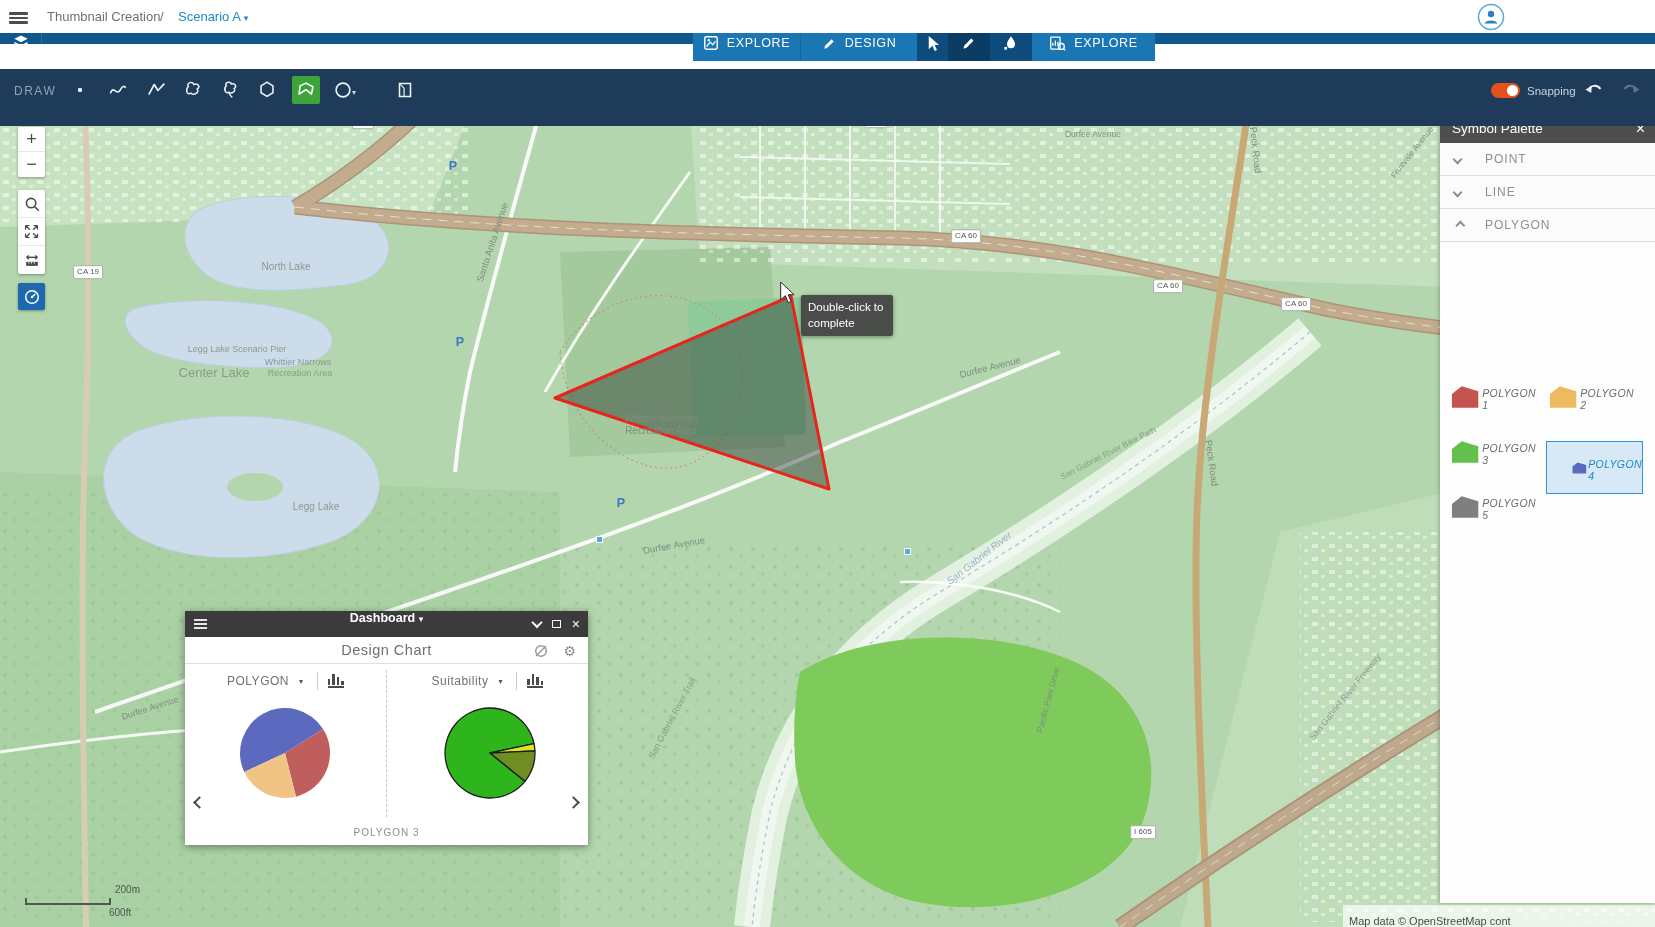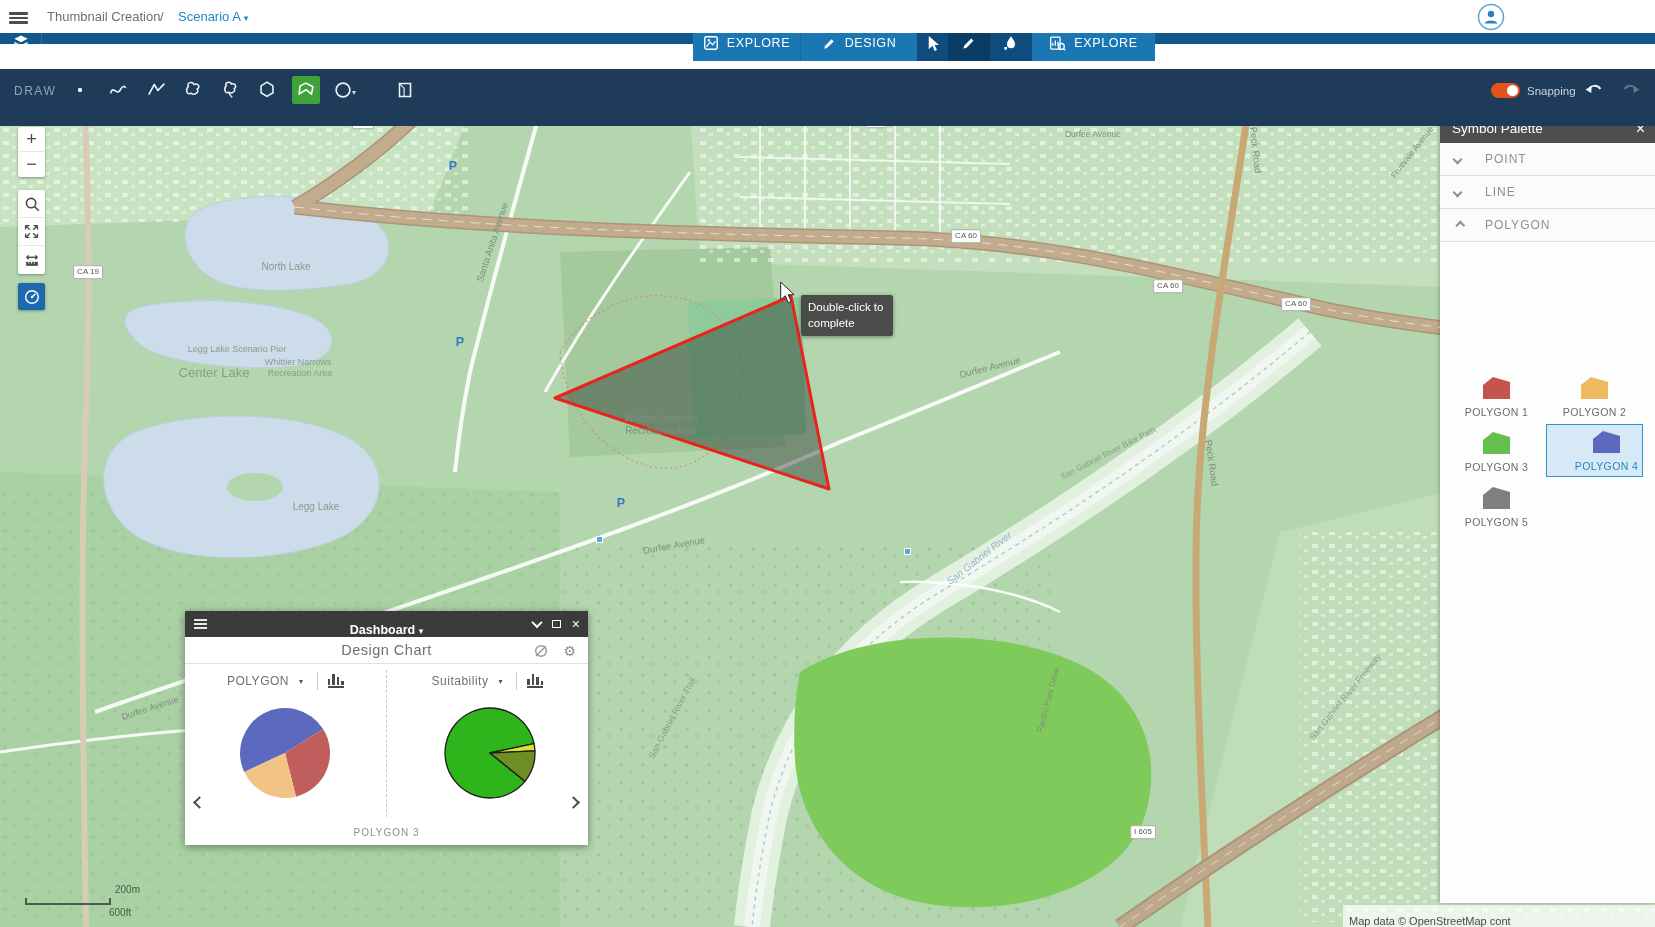--- a/index.html
+++ b/index.html
@@ -75,31 +75,31 @@
   .pal-header{height:29px;background:#4e4e4e;display:flex;align-items:center;padding:0 10px 0 12px;}
   .pal-title{color:#fff;font-size:13.5px;flex:1;}
   .pal-close{color:#fff;font-size:16px;line-height:1;cursor:pointer;}
   .pal-row{height:33px;background:#fbfbfb;border-bottom:1px solid #ddd;display:flex;align-items:center;
     padding-left:14px;cursor:pointer;}
   .pal-row .lbl{margin-left:24px;font-size:12px;letter-spacing:1px;color:#8f8f8f;}
   .chev{display:inline-block;width:7px;height:7px;border-left:2px solid #8f8f8f;border-bottom:2px solid #8f8f8f;}
   .chev.down{transform:rotate(-45deg);}
   .chev.up{transform:rotate(135deg) translate(-2px,-2px);}
   .swatch-grid{position:absolute;left:0;top:240px;width:215px;}
-  .swatch{position:absolute;width:97px;height:53px;display:flex;flex-direction:column;align-items:center;
-    justify-content:center;cursor:pointer;border:1px solid transparent;}
+  .swatch{position:absolute;width:97px;height:53px;display:flex;flex-direction:row;align-items:center;
+    justify-content:center;cursor:pointer;border:1px solid transparent;font-style:italic;}
   .swatch .sl{margin-top:5px;font-size:10.5px;letter-spacing:.4px;color:#6b6b6b;}
   .swatch.selected{background:#d7e9f7;border:1px solid #2d96d2;}
   .swatch.selected .sl{color:#1e87c8;}
 
   
   .dash{position:absolute;left:185px;top:499px;width:403px;height:234px;background:#fff;
     box-shadow:0 2px 8px rgba(0,0,0,.4);z-index:15;}
   .dash-header{position:absolute;left:0;top:0;width:100%;height:26px;background:#3b3b3b;display:flex;
-    align-items:flex-end;cursor:move;}
+    align-items:flex-start;cursor:move;}
   .dash-ham{position:absolute;left:9px;top:8px;width:13px;cursor:pointer;}
   .dash-ham i{display:block;height:2px;background:#e8e8e8;margin-bottom:2px;}
   .dash-title{width:100%;text-align:center;color:#fff;font-size:12.5px;font-weight:bold;}
   .dash-hicons{position:absolute;right:8px;top:0;height:26px;display:flex;align-items:center;gap:11px;}
   .dh-chev{width:8px;height:8px;border-left:2px solid #fff;border-bottom:2px solid #fff;transform:rotate(-45deg) translate(1px,-1px);cursor:pointer;}
   .dh-max{width:9px;height:8px;border:1.5px solid #fff;cursor:pointer;}
   .dh-close{color:#fff;font-size:14px;line-height:1;cursor:pointer;}
   .dash-sub{position:absolute;left:0;top:26px;width:100%;height:27px;border-bottom:1px solid #e0e0e0;
     display:flex;align-items:center;}
   .dash-sub .t{width:100%;text-align:center;font-size:14.5px;color:#6f6f6f;letter-spacing:.5px;}
@@ -521,21 +521,21 @@
             <polygon points="3,24 3,10 13,2 30,7 30,24" fill="#eeba60"></polygon>
           </svg>
           <span class="sl">POLYGON 2</span>
         </div>
         <div class="swatch" style="left: 8px; top: 71px;">
           <svg width="34" height="26" viewBox="0 0 34 26">
             <polygon points="3,24 3,10 13,2 30,7 30,24" fill="#64bf4c"></polygon>
           </svg>
           <span class="sl">POLYGON 3</span>
         </div>
-        <div class="swatch selected" style="left: 106px; top: 70px; padding-left: 24px;">
+        <div class="swatch selected" style="left: 106px; top: 87px; padding-left: 24px;">
           <svg width="34" height="26" viewBox="0 0 34 26">
             <polygon points="3,24 3,10 13,2 30,7 30,24" fill="#5b6abf"></polygon>
           </svg>
           <span class="sl">POLYGON 4</span>
         </div>
         <div class="swatch" style="left: 8px; top: 126px;">
           <svg width="34" height="26" viewBox="0 0 34 26">
             <polygon points="3,24 3,10 13,2 30,7 30,24" fill="#7f7f7f"></polygon>
           </svg>
           <span class="sl">POLYGON 5</span>

